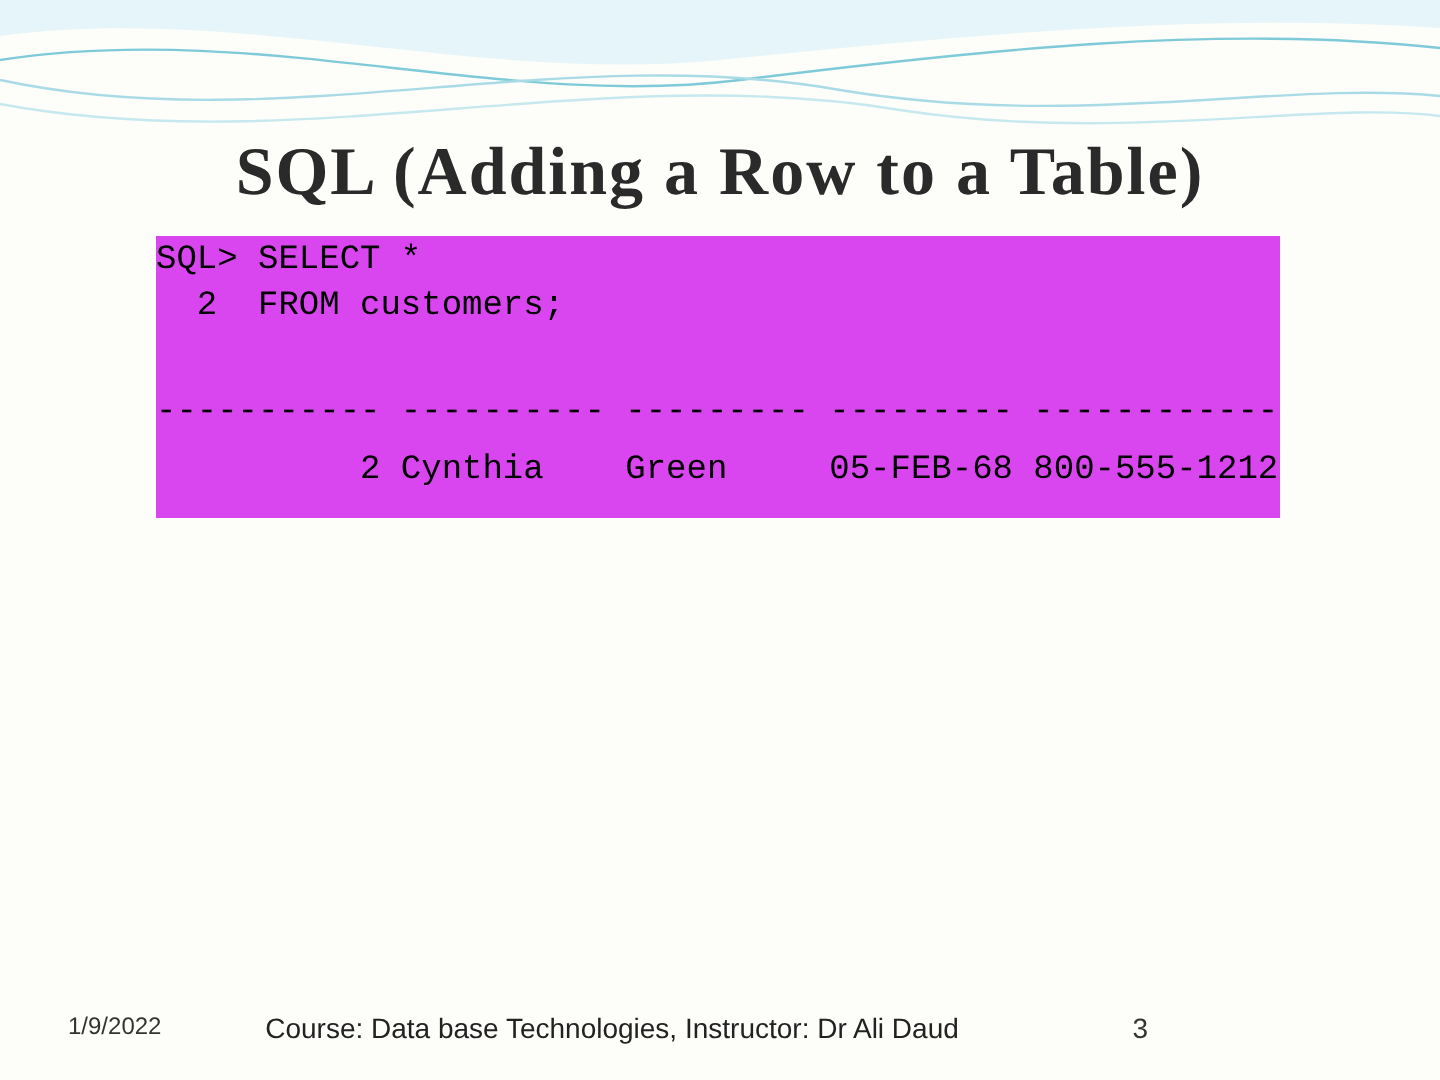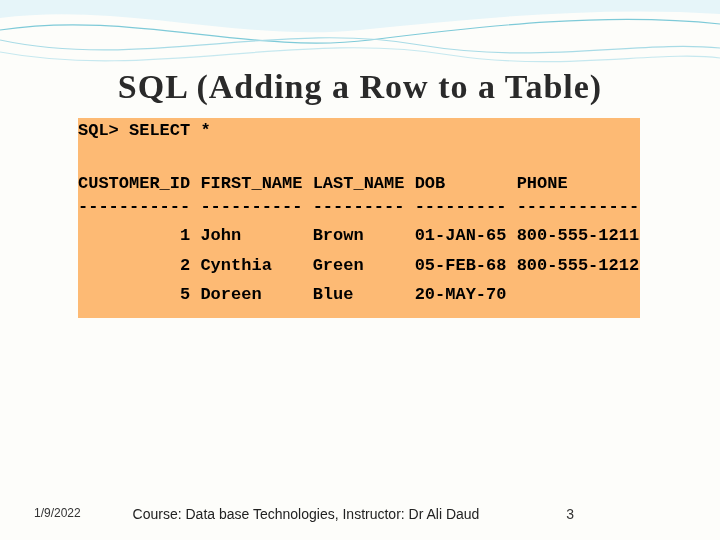--- a/index.html
+++ b/index.html
@@ -29,27 +29,26 @@
       font-size: 34px;
       font-weight: bold;
       color: #2a2a2a;
       letter-spacing: 1px;
     }
     .content-block {
       position: absolute;
       top: 118px;
       left: 78px;
       width: 562px;
-      background: #fdba74;
+      background: #d946ef;
       font-family: 'Courier New', Courier, monospace;
       font-size: 17px;
       color: #000;
       line-height: 1.35;
       padding: 2px 0 8px 0;
-      font-weight: bold;
     }
     .sql-line {
       white-space: pre;
     }
     .stray-s {
       position: absolute;
       top: 165px;
       right: 88px;
       font-family: Georgia, serif;
       font-size: 22px;
@@ -108,27 +107,25 @@
   <path d="M0,40 C140,70 280,20 420,45 C540,65 640,40 720,48" stroke="#a8dbe6" stroke-width="1.2" fill="none"></path>
   <path d="M0,52 C150,80 300,30 450,55 C560,72 660,50 720,58" stroke="#c6e8ef" stroke-width="1.2" fill="none"></path>
 </svg>
 
 <h1 class="title">SQL (Adding a Row to a Table)</h1>
 
 <div class="stray-s">s</div>
 
 <div class="content-block">
   <div class="sql-line">SQL&gt; SELECT *</div>
+  <div class="sql-line">  2  FROM customers;</div>
   <div class="blank"></div>
-  <div class="header-row">CUSTOMER_ID FIRST_NAME LAST_NAME DOB       PHONE</div>
   <div class="dash-row">----------- ---------- --------- --------- ------------</div>
   <div class="data-rows">
-    <div class="data-row">          1 John       Brown     01-JAN-65 800-555-1211</div>
     <div class="data-row">          2 Cynthia    Green     05-FEB-68 800-555-1212</div>
-    <div class="data-row">          5 Doreen     Blue      20-MAY-70</div>
   </div>
 </div>
 
 <div class="footer">
   <span class="footer-date">1/9/2022</span>
   <span class="footer-course">Course: Data base Technologies, Instructor: Dr Ali Daud</span>
   <span class="footer-page">3</span>
 </div>
 
 </body></html>

